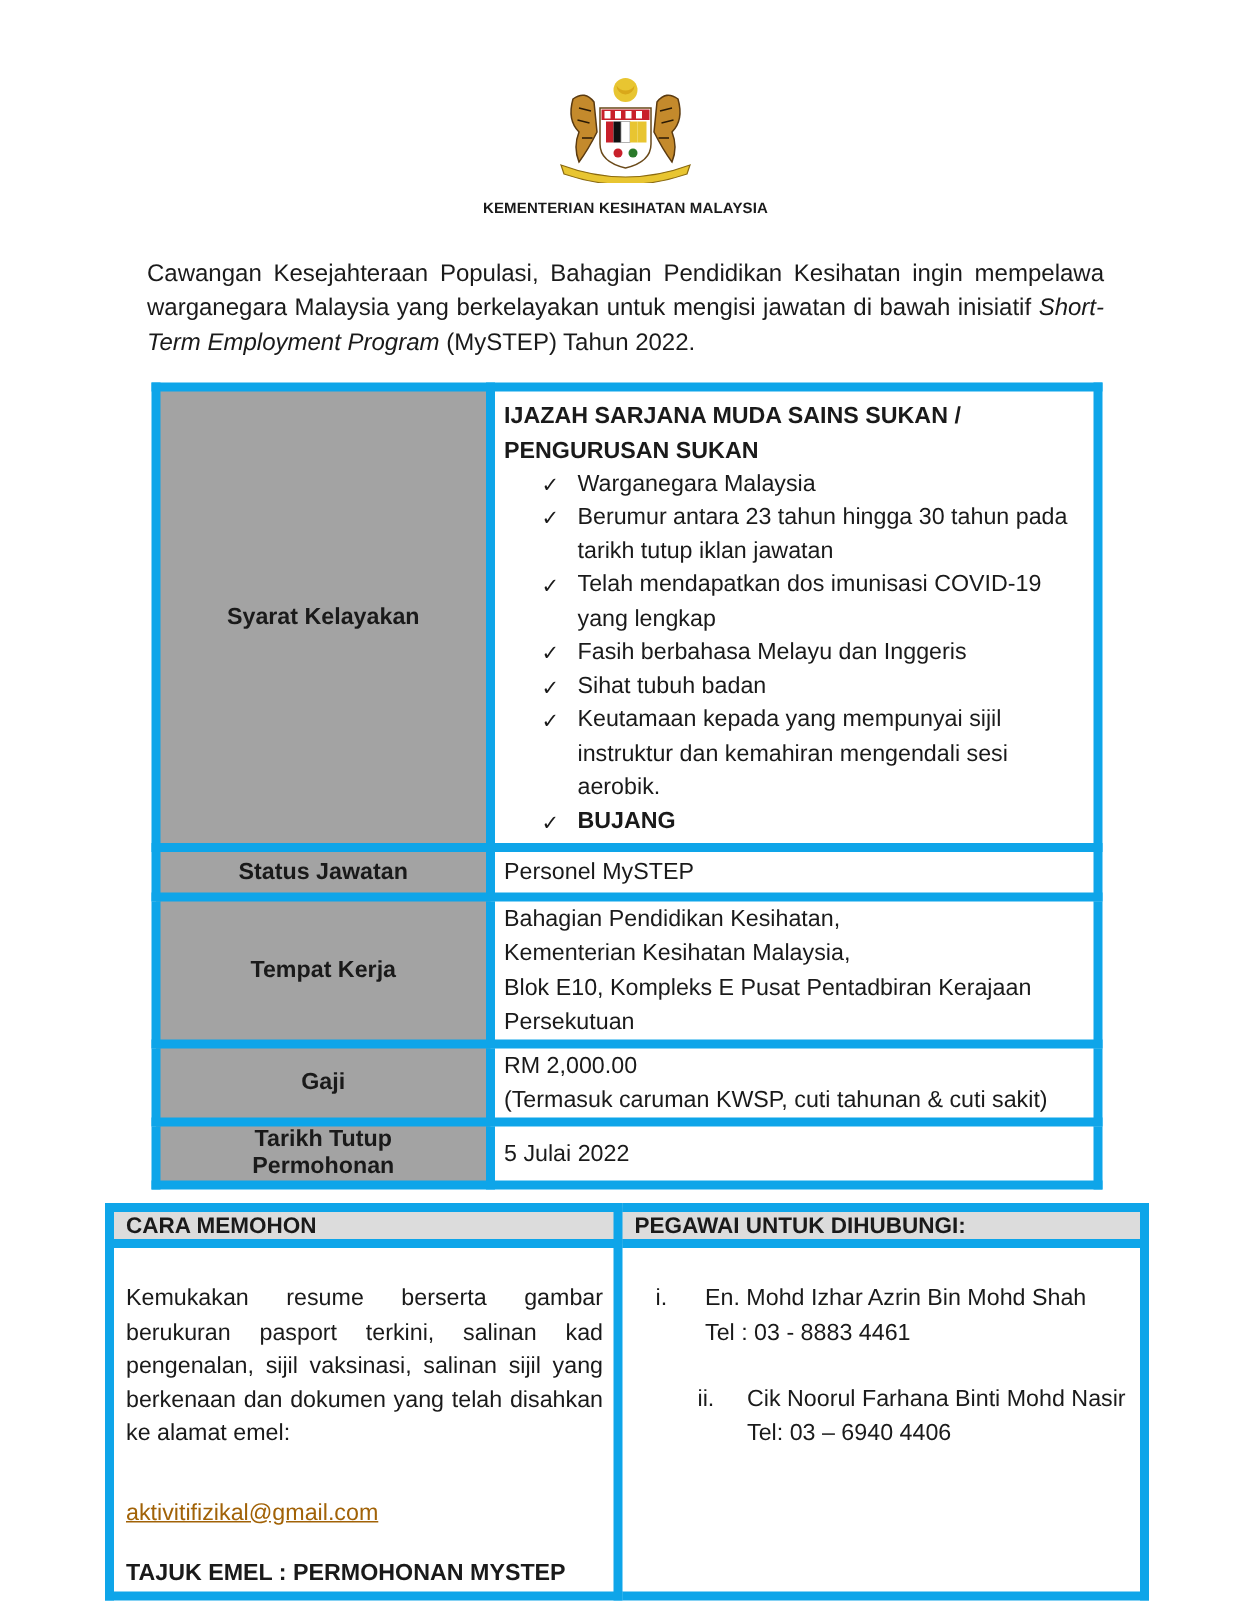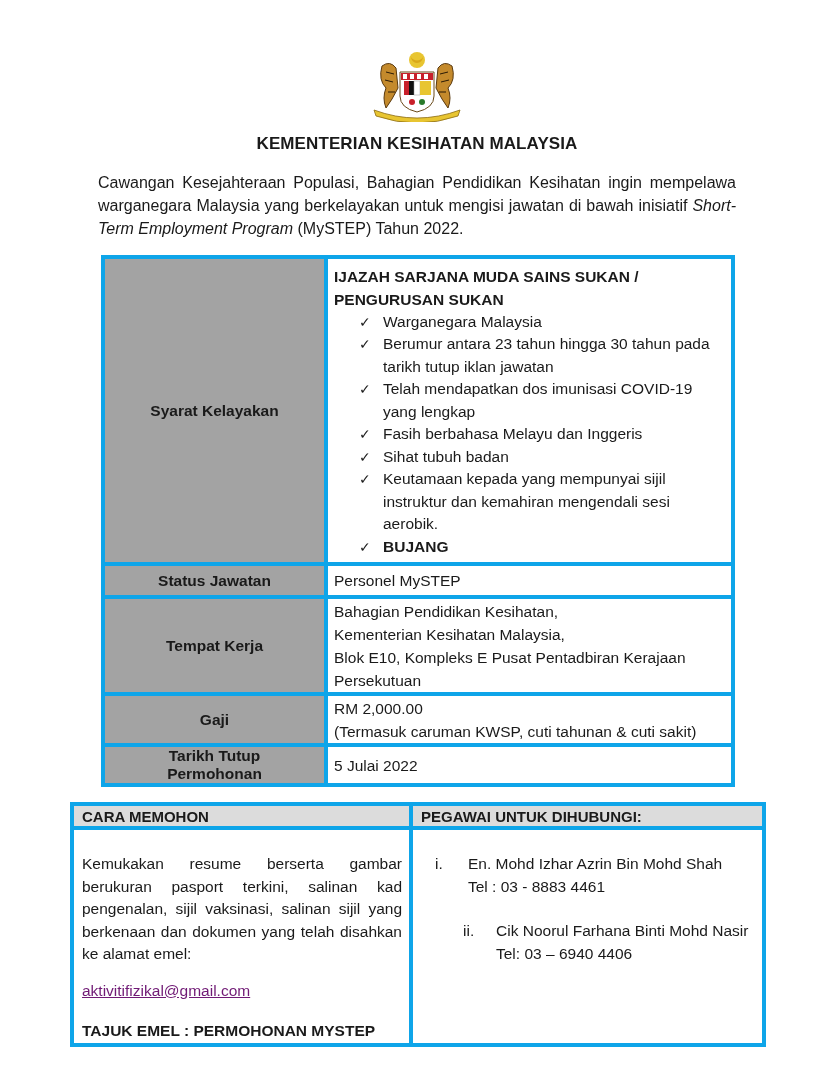--- a/index.html
+++ b/index.html
@@ -8,51 +8,51 @@
     position: relative;
     font-family: "Liberation Sans", sans-serif;
     color: #1a1a1a;
     overflow: hidden;
   }
   .crest {
     position: absolute; left: 368px; top: 48px; width: 98px; height: 74px;
   }
   .title {
     position: absolute; left: 0; width: 834px; top: 134px;
-    text-align: center; font-weight: bold; font-size: 17px; letter-spacing: 0.1px;
+    text-align: center; font-weight: bold; font-size: 10px; letter-spacing: 0.1px;
   }
   .intro {
     position: absolute; left: 98px; width: 638px; top: 171px;
     font-size: 16px; line-height: 23px; text-align: justify;
   }
   .intro .it { font-style: italic; }
 
   table { border-collapse: collapse; position: absolute; }
-  td { border: 4px solid #0ea5e9; vertical-align: middle; font-size: 15.5px; }
+  td { border: 6px solid #0ea5e9; vertical-align: middle; font-size: 15.5px; }
 
   .main-table { left: 101px; top: 255px; width: 634px; }
   .main-table td.lab {
     width: 223px; background: #a3a3a3; font-weight: bold; text-align: center;
     padding: 0 16px;
   }
   .main-table td.val { padding: 0 6px; line-height: 23px; }
   .degree { font-weight: bold; padding-top: 2px; }
   .checks { list-style: none; margin-left: 25px; }
   .checks li { position: relative; padding-left: 24px; line-height: 22.5px; }
   .checks li .tick { position: absolute; left: 0; top: 0; font-size: 14px; }
   .checks li.bold .txt { font-weight: bold; }
 
   .apply-table { left: 70px; top: 802px; width: 696px; }
   .apply-table td.hdr {
     background: #dcdcdc; font-weight: bold; height: 24px; padding: 0 8px;
     font-size: 15px;
   }
   .apply-table td.body { vertical-align: top; height: 208px; }
   .apply-left { padding: 23px 7px 0 8px; line-height: 22.5px; text-align: justify; }
-  .apply-left .email { color: #701a75; text-decoration: underline; margin-top: 14px; display: block; }
+  .apply-left .email { color: #a16207; text-decoration: underline; margin-top: 30px; display: block; }
   .apply-left .subject { font-weight: bold; margin-top: 18px; display: block; }
   .contacts { padding: 23px 8px 0 22px; list-style: none; }
   .contacts li { position: relative; padding-left: 33px; line-height: 22.5px; text-align: justify; }
   .contacts li + li { margin-top: 22px; margin-left: 28px; }
   .contacts li .num { position: absolute; left: 0; top: 0; }
 </style>
 </head>
 <body>
 
 <div class="crest">

